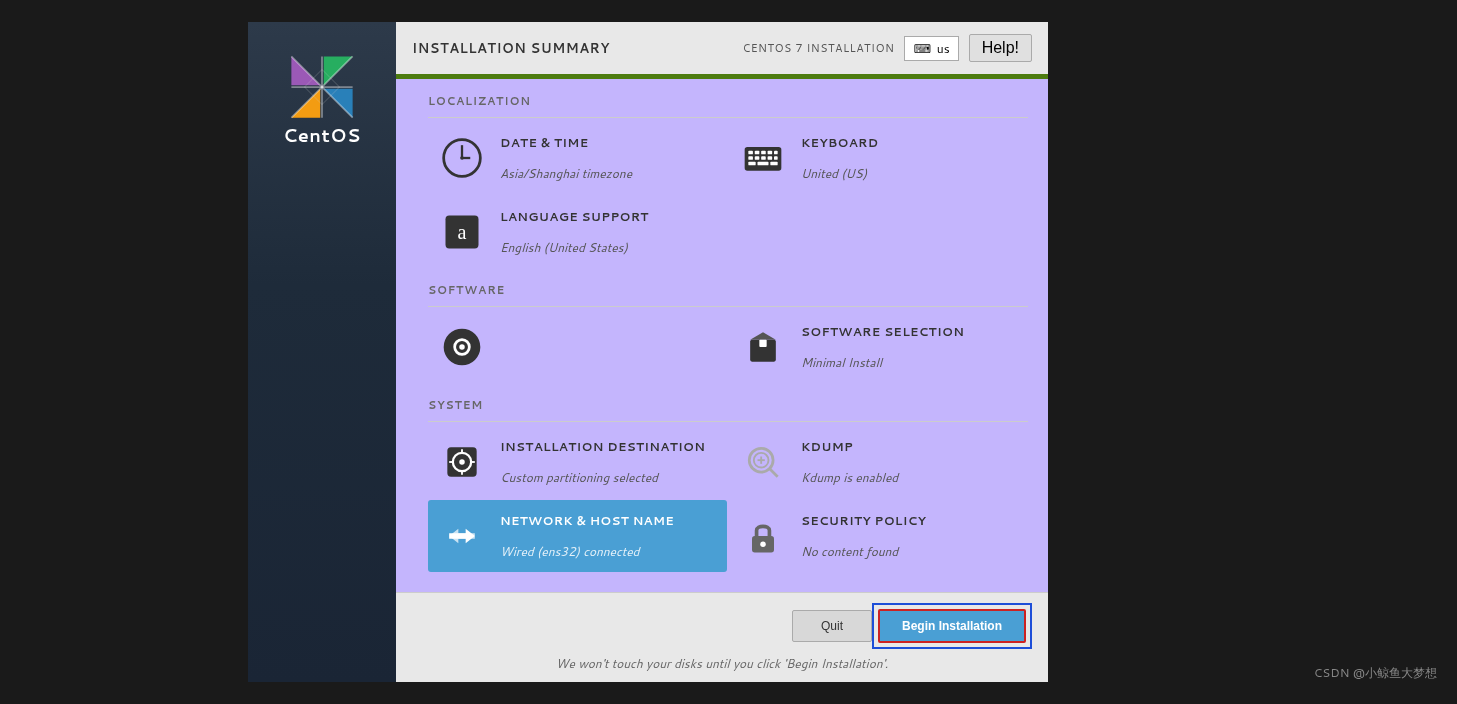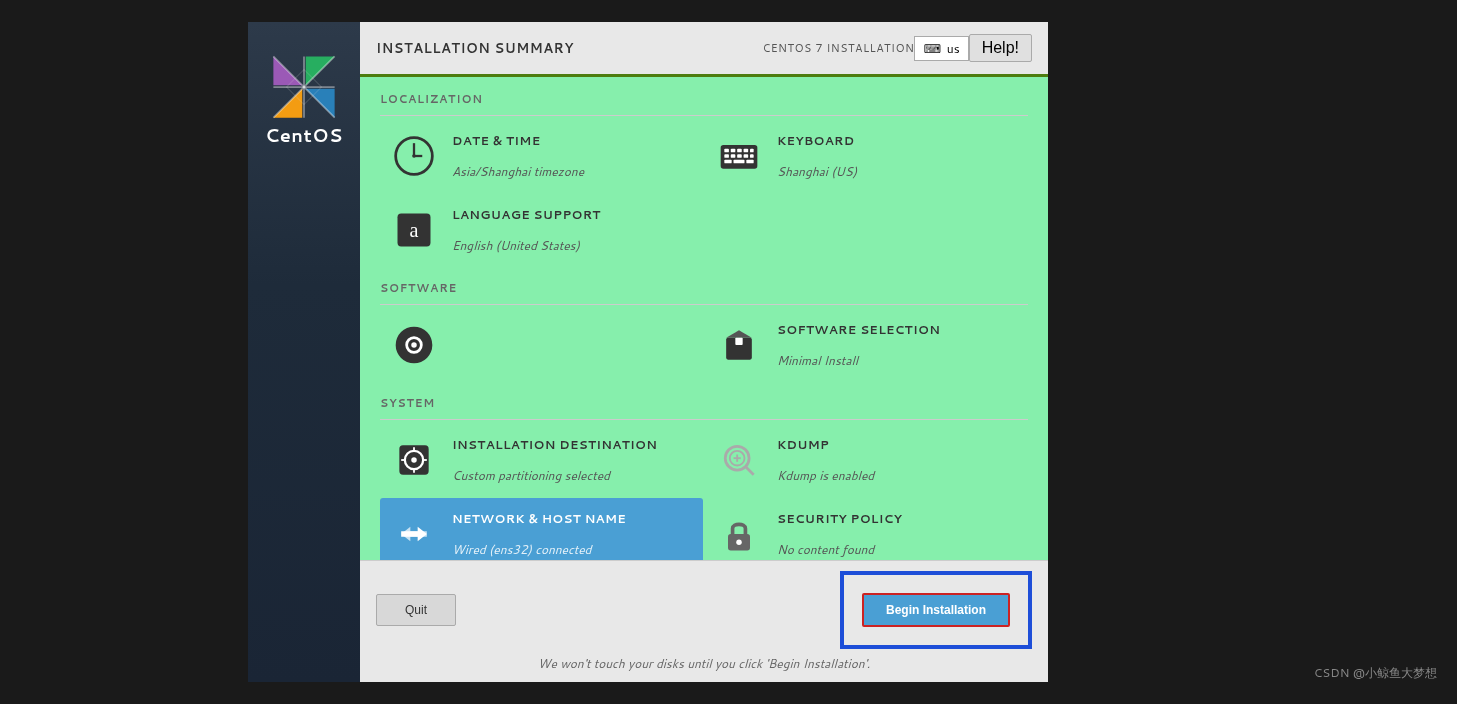--- a/index.html
+++ b/index.html
@@ -28,21 +28,21 @@
     .installer-window {
       display: flex;
       width: 800px;
       height: 660px;
       position: absolute;
       left: 248px;
       top: 22px;
     }
 
     .sidebar {
-      width: 112px;
+      width: 148px;
       background: linear-gradient(180deg, #2d3a4a 0%, #1e2b3a 40%, #1a2535 100%);
       display: flex;
       flex-direction: column;
       align-items: center;
       padding-top: 30px;
       flex-shrink: 0;
     }
 
     .centos-label {
       color: #ffffff;
@@ -53,39 +53,40 @@
 
     .main-panel {
       flex: 1;
       background: #f0f0f0;
       display: flex;
       flex-direction: column;
     }
 
     .top-bar {
       background: #e8e8e8;
-      border-bottom: 3px solid #4d7c0f;
+      border-bottom: 5px solid #4d7c0f;
       padding: 12px 16px;
       display: flex;
       justify-content: space-between;
       align-items: center;
       flex-shrink: 0;
     }
 
     .installation-summary-title {
       font-size: 13px;
       font-weight: bold;
       color: #333;
       text-transform: uppercase;
       letter-spacing: 0.5px;
     }
 
     .top-right {
       display: flex;
       align-items: center;
+      gap: 10px;
       margin-left: 8px;
     }
 
     .centos-install-label {
       font-size: 11px;
       color: #555;
       text-transform: uppercase;
       letter-spacing: 0.5px;
     }
 
@@ -108,22 +109,22 @@
       border: 1px solid #aaa;
       padding: 4px 12px;
       font-size: 16px;
       cursor: pointer;
       border-radius: 2px;
     }
 
     .content-area {
       flex: 1;
       overflow-y: auto;
-      padding: 0 20px 10px 20px;
-      background: #86efac;
+      padding: 0 20px 10px 32px;
+      background: #c4b5fd;
     }
 
     .section-header {
       font-size: 11px;
       font-weight: bold;
       color: #666;
       text-transform: uppercase;
       letter-spacing: 0.8px;
       padding: 14px 0 8px 0;
       border-bottom: 1px solid #ccc;
@@ -197,24 +198,24 @@
       padding: 10px 16px;
       display: flex;
       flex-direction: column;
       align-items: center;
       gap: 6px;
       flex-shrink: 0;
     }
 
     .bottom-buttons {
       display: flex;
-      gap: 10px;
+      gap: 0;
       align-items: center;
       width: 100%;
-      justify-content: space-between;
+      justify-content: flex-end;
     }
 
     .quit-button {
       background: #d8d8d8;
       border: 1px solid #aaa;
       padding: 8px 28px;
       font-size: 12px;
       cursor: pointer;
       border-radius: 2px;
       color: #333;
@@ -233,22 +234,22 @@
 
     .bottom-note {
       font-size: 12px;
       color: #666;
       font-style: italic;
     }
 
     
     .begin-button-wrapper {
       position: relative;
-      border: 4px solid #1d4ed8;
-      padding: 18px;
+      border: 2px solid #1d4ed8;
+      padding: 4px;
     }
 
     .watermark {
       position: absolute;
       bottom: 22px;
       right: 20px;
       color: #888;
       font-size: 12px;
     }
 
@@ -337,21 +338,21 @@
                 <rect x="22" y="22" width="5" height="4" rx="1" fill="white"></rect>
                 <rect x="29" y="22" width="5" height="4" rx="1" fill="white"></rect>
                 <rect x="36" y="22" width="4" height="4" rx="1" fill="white"></rect>
                 <rect x="8" y="28" width="8" height="4" rx="1" fill="white"></rect>
                 <rect x="18" y="28" width="12" height="4" rx="1" fill="white"></rect>
                 <rect x="32" y="28" width="8" height="4" rx="1" fill="white"></rect>
               </svg>
             </div>
             <div class="item-text">
               <span class="item-title">KEYBOARD</span>
-              <span class="item-subtitle">Shanghai (US)</span>
+              <span class="item-subtitle">United (US)</span>
             </div>
           </div>
 
           <div class="grid-item">
             <div class="item-icon">
               <svg viewBox="0 0 48 48" xmlns="http://www.w3.org/2000/svg">
                 <rect x="6" y="6" width="36" height="36" rx="4" fill="#333"></rect>
                 <text x="24" y="32" font-size="22" text-anchor="middle" fill="white" font-family="serif">a</text>
               </svg>
             </div>

